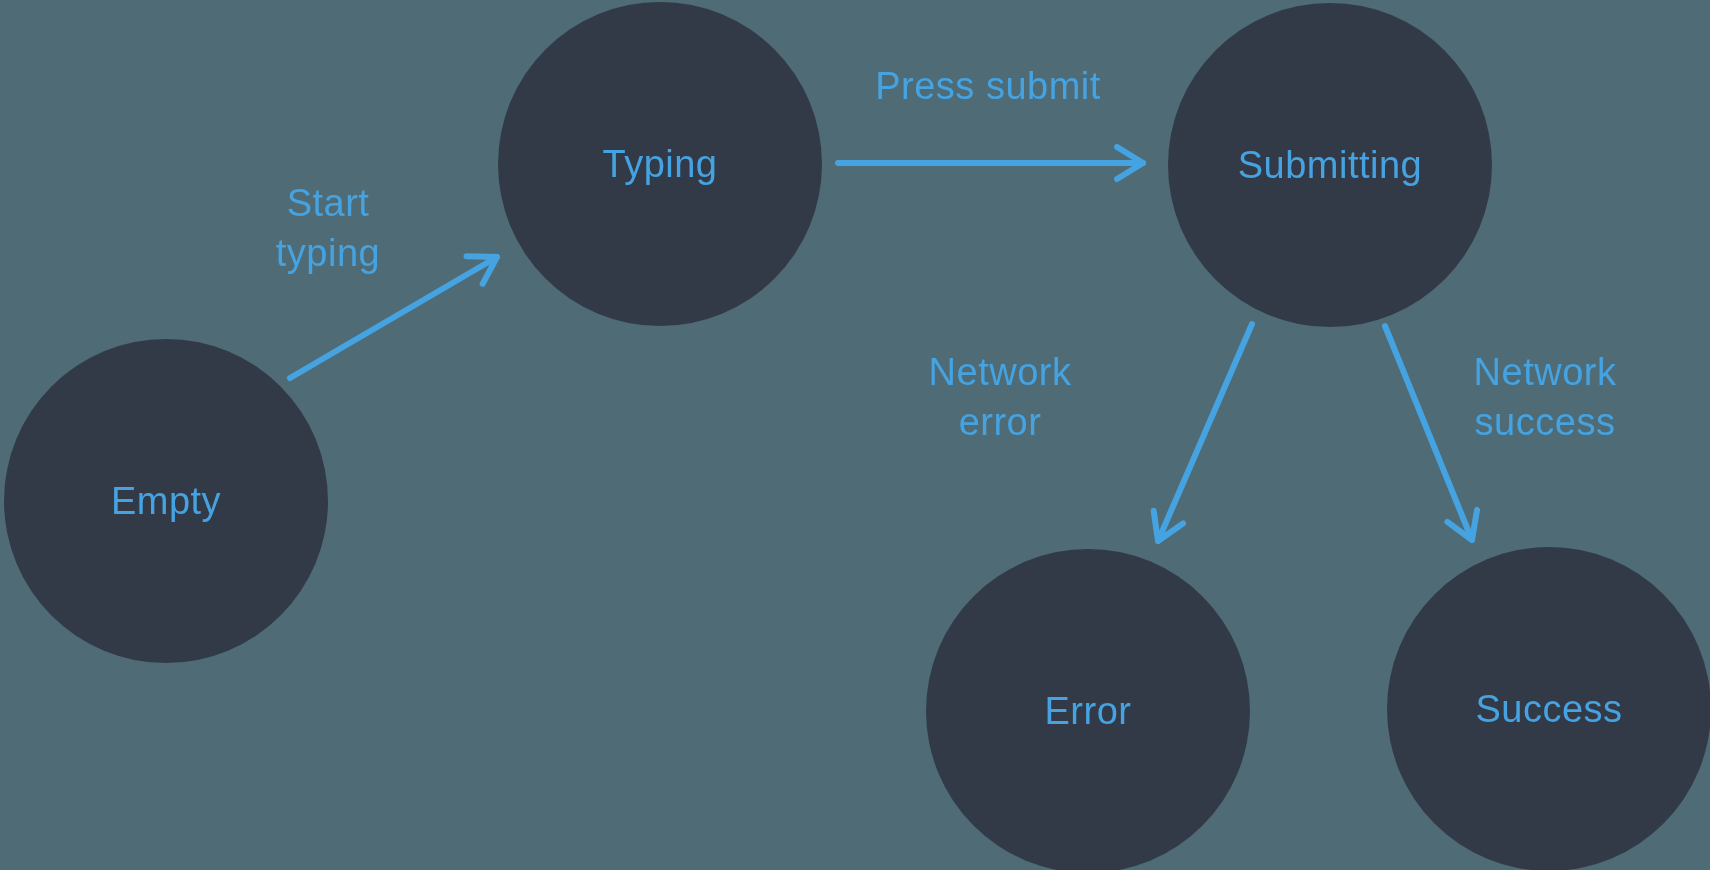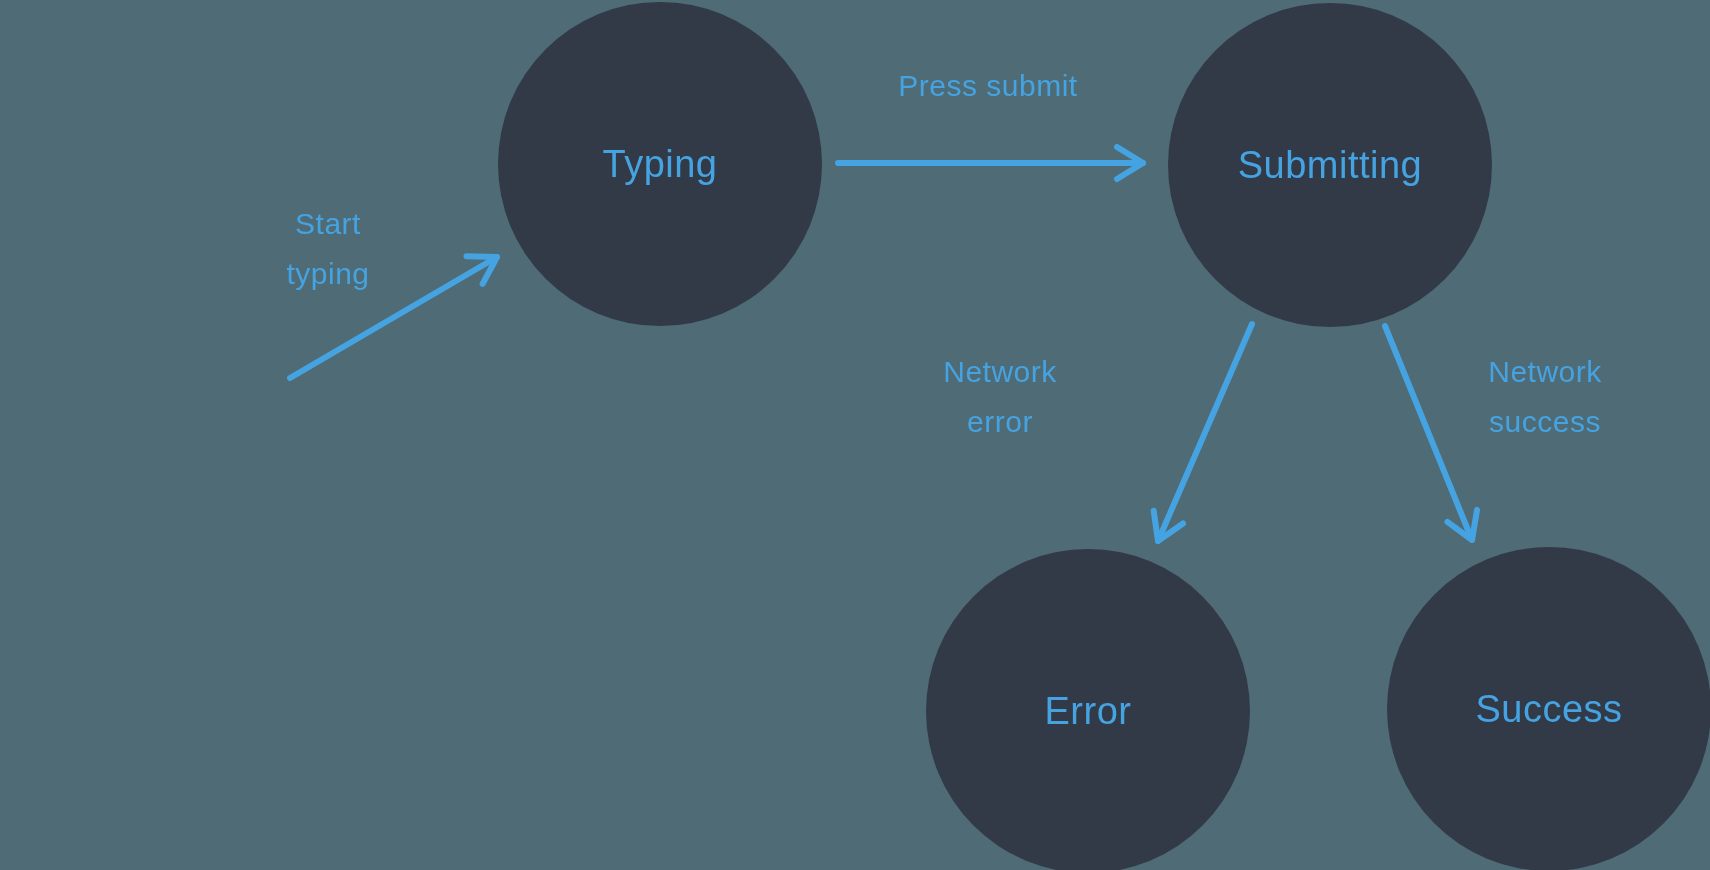--- a/index.html
+++ b/index.html
@@ -48,34 +48,34 @@
   .node-label {
     color: var(--accent, #45A3E2);
     font-size: 38px;
     letter-spacing: 0.5px;
     white-space: nowrap;
   }
   .t-label {
     position: absolute;
     transform: translate(-50%, -50%);
     color: var(--accent, #45A3E2);
-    font-size: 30px;
+    font-size: 38px;
     line-height: 50px;
     letter-spacing: 0.5px;
     text-align: center;
     white-space: pre-line;
   }
   
   .node-empty      { left: 4px;    top: 339px; }
   .node-typing     { left: 498px;  top: 2px;   }
   .node-submitting { left: 1168px; top: 3px; justify-content: center;   }
   .node-error      { left: 926px;  top: 549px; }
   .node-success    { left: 1387px; top: 547px; }
   
-  .t-start-typing    { left: 328px;  top: 249px; }
+  .t-start-typing    { left: 328px;  top: 228px; }
   .t-press-submit    { left: 988px;  top: 86px;  }
   .t-network-error   { left: 1000px; top: 397px; }
   .t-network-success { left: 1545px; top: 397px; }
 </style>
 </head>
 <body>
 
 <div class="stage">
 
   <svg class="arrows" viewBox="0 0 1710 870" xmlns="http://www.w3.org/2000/svg">
@@ -83,20 +83,23 @@
       <marker id="chev" viewBox="0 0 40 40" refX="34" refY="20" markerWidth="40" markerHeight="40" markerUnits="userSpaceOnUse" orient="auto">
         <polyline class="chev-line" points="8,4 34,20 8,36"></polyline>
       </marker>
     </defs>
     <line class="arrow" x1="290" y1="378" x2="497" y2="257" marker-end="url(#chev)"></line>
     <line class="arrow" x1="838" y1="163" x2="1143" y2="163" marker-end="url(#chev)"></line>
     <line class="arrow" x1="1252" y1="324" x2="1158" y2="541" marker-end="url(#chev)"></line>
     <line class="arrow" x1="1385" y1="326" x2="1472" y2="540" marker-end="url(#chev)"></line>
   </svg>
 
+  <div class="node node-empty">
+    <span class="node-label">Empty</span>
+  </div>
 
   <div class="node node-typing">
     <span class="node-label">Typing</span>
   </div>
 
   <div class="node node-submitting">
     <span class="node-label">Submitting</span>
   </div>
 
   <div class="node node-error">

